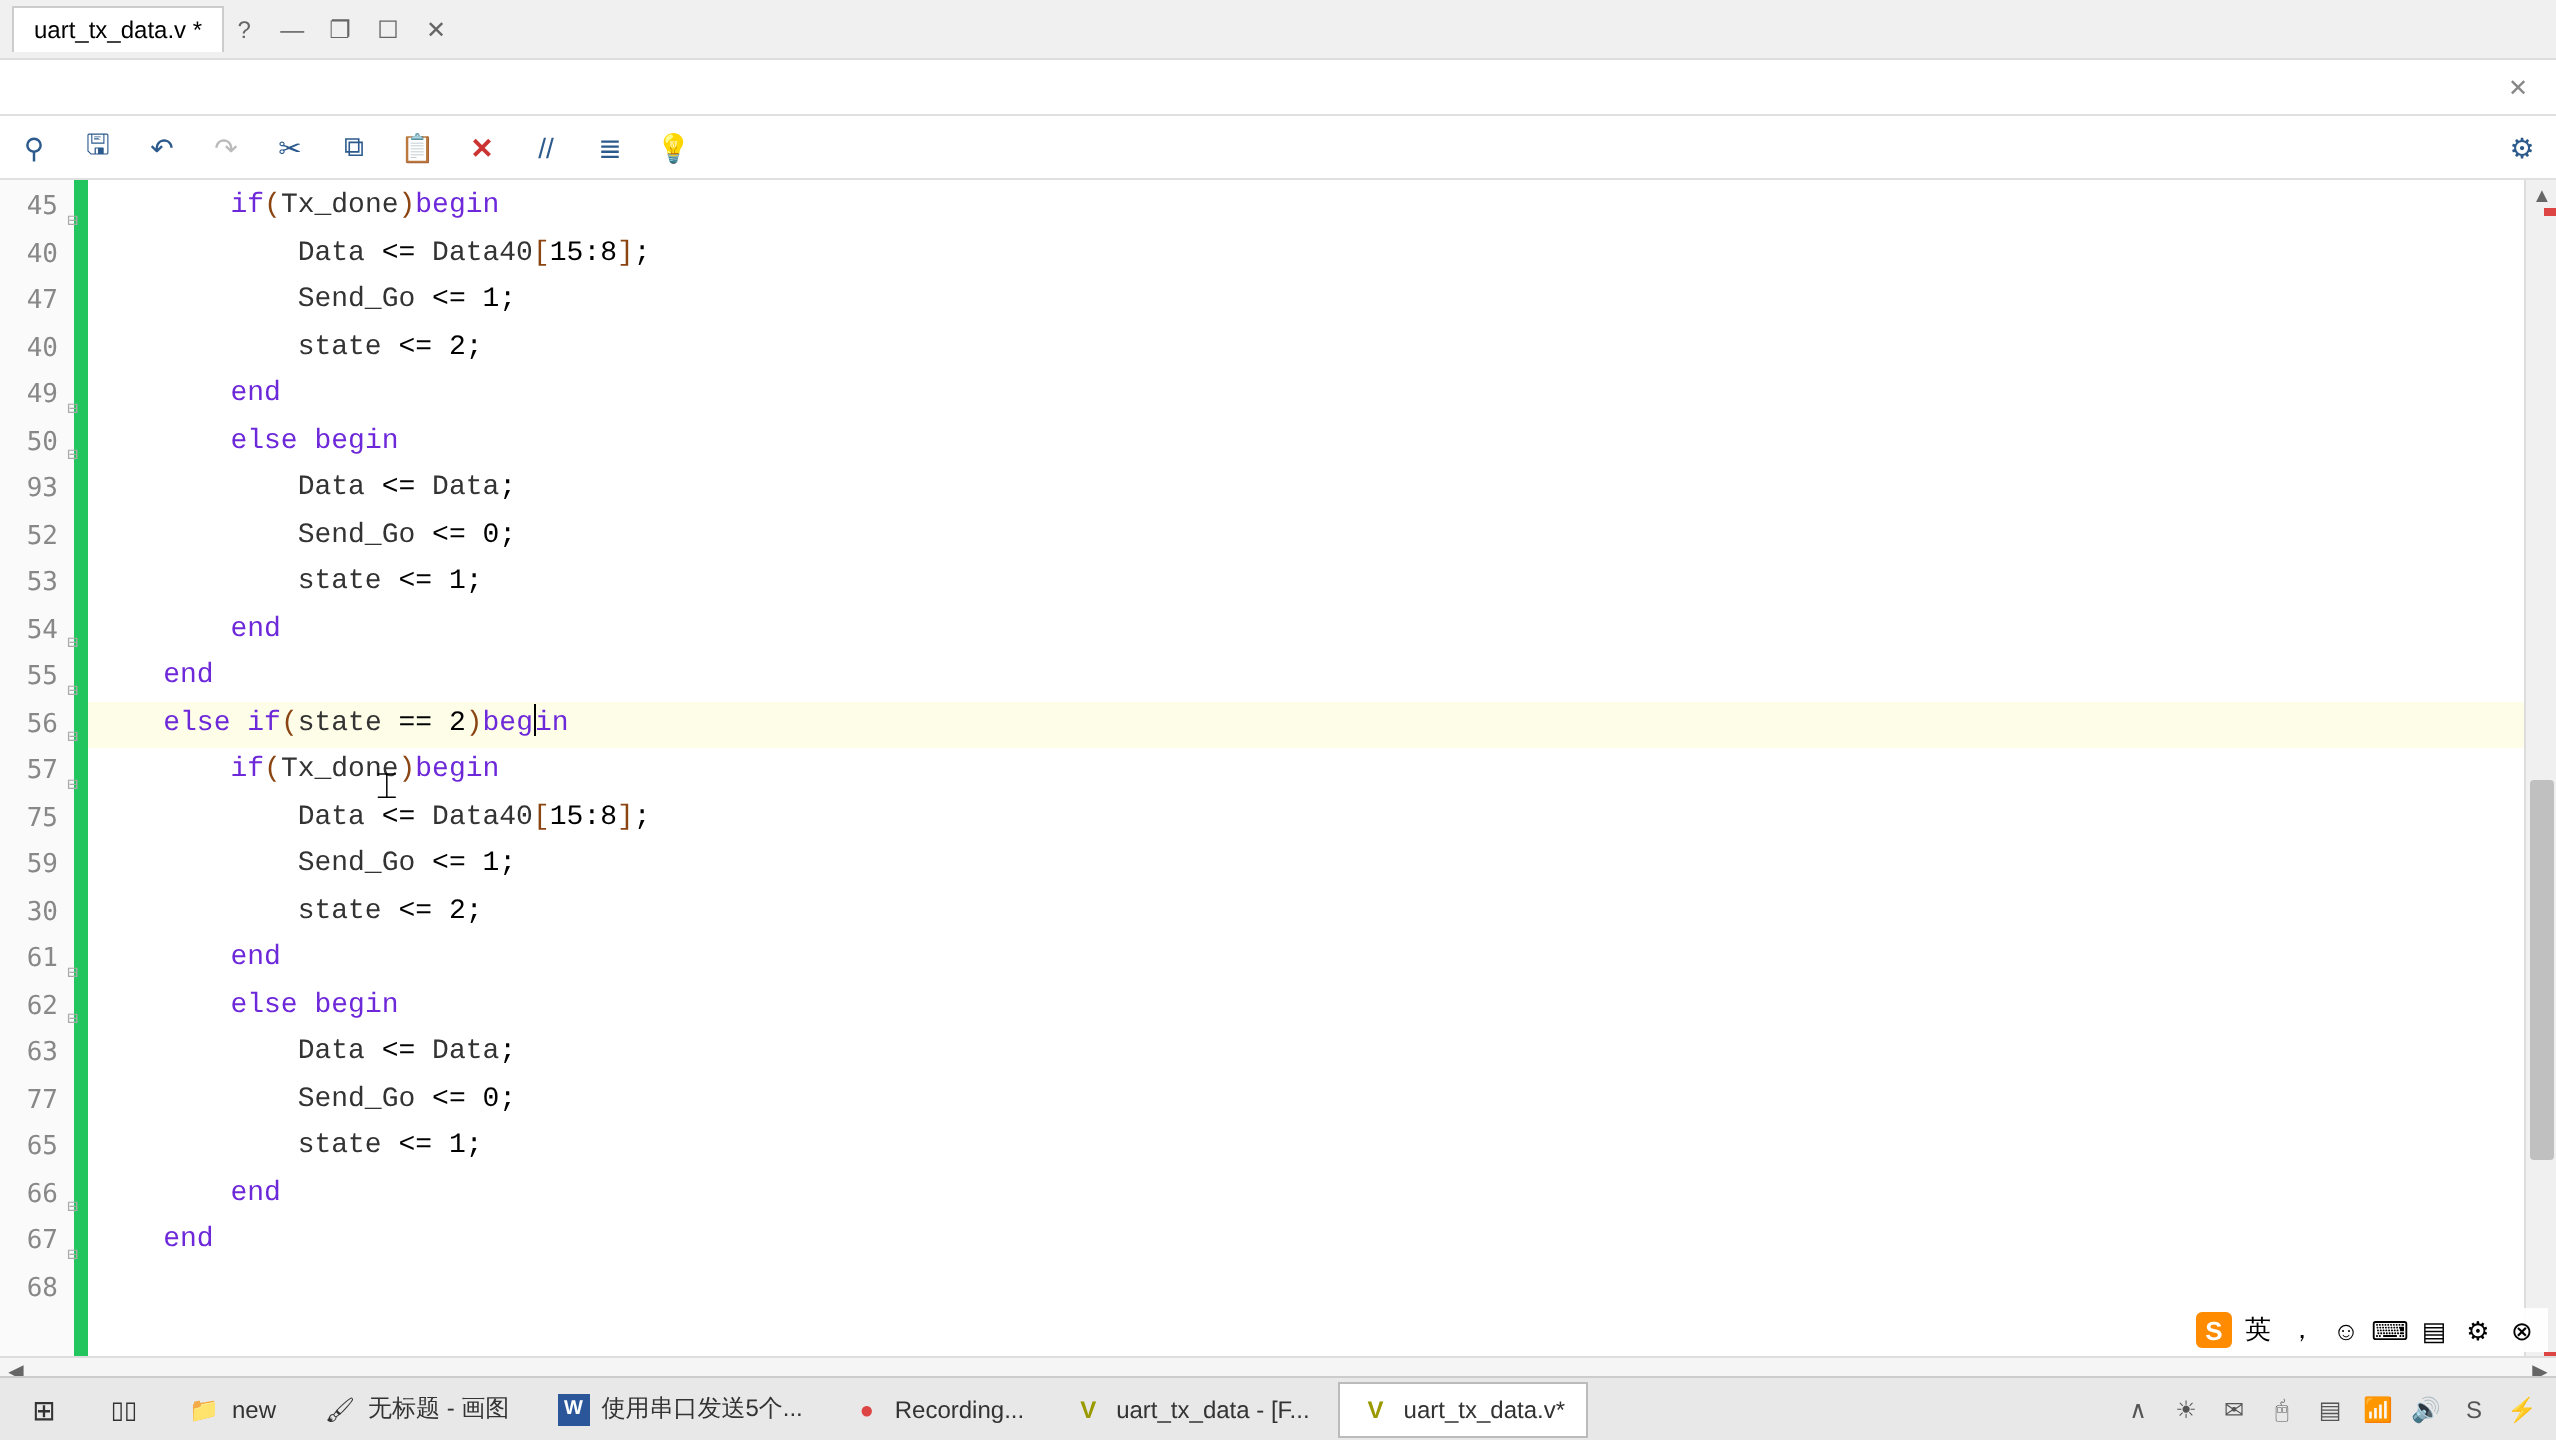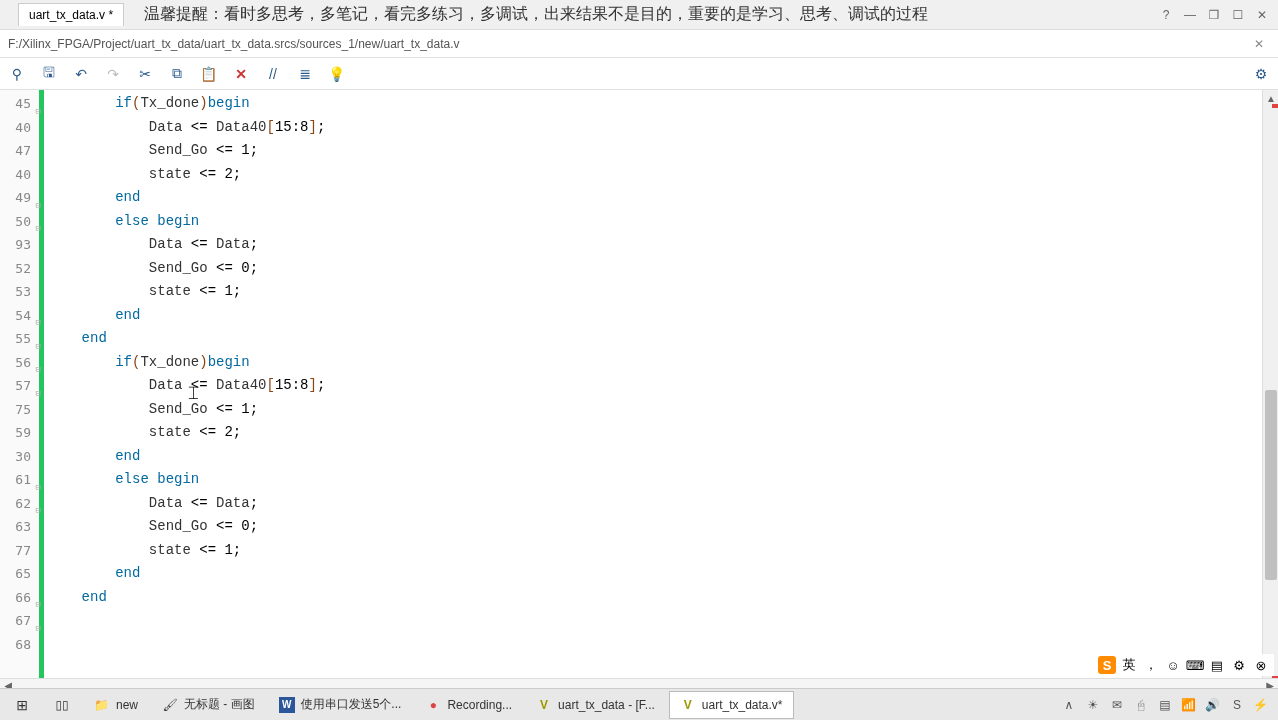--- a/index.html
+++ b/index.html
@@ -1,36 +1,36 @@
 <!DOCTYPE html>
 <html><head>
 <meta charset="utf-8">
 <style>
 * { margin: 0; padding: 0; box-sizing: border-box; }
 body { font-family: "Microsoft YaHei", Arial, sans-serif; font-size: 12px; background: #fff; overflow: hidden; width: 1278px; height: 720px; position: relative; }
 .titlebar { height: 30px; background: #f0f0f0; display: flex; align-items: center; border-bottom: 1px solid #ddd; }
-.tab { padding: 4px 10px; background: #fff; border: 1px solid #ccc; border-bottom: none; margin-left: 18px; font-size: 12px; }
+.tab { padding: 4px 10px; background: #fff; border: 1px solid #ccc; border-bottom: none; margin-left: 6px; font-size: 12px; }
 .banner-text { margin-left: 20px; font-size: 16px; color: #333; flex: 1; }
 .win-controls { display: flex; gap: 4px; margin-right: 6px; }
 .win-btn { width: 20px; height: 18px; display: flex; align-items: center; justify-content: center; color: #666; cursor: pointer; font-size: 12px; }
 .pathbar { height: 28px; display: flex; align-items: center; padding: 0 8px; border-bottom: 1px solid #e0e0e0; font-size: 12px; color: #555; }
 .pathbar .close-x { margin-left: auto; color: #888; cursor: pointer; padding: 0 6px; }
 .toolbar { height: 32px; display: flex; align-items: center; padding: 0 6px; gap: 10px; border-bottom: 1px solid #e0e0e0; }
 .tool-btn { width: 22px; height: 22px; display: flex; align-items: center; justify-content: center; color: #2c5a8c; cursor: pointer; font-size: 14px; }
 .tool-btn.disabled { color: #bbb; }
 .tool-btn.red { color: #cc3333; font-weight: bold; }
 .tool-btn.gear { margin-left: auto; }
 .editor-wrap { position: relative; height: 610px; display: flex; }
-.gutter { width: 44px; background: #fafafa; border-right: 5px solid #22c55e; font-family: Consolas, monospace; font-size: 13px; color: #888; text-align: right; padding-top: 2px; }
+.gutter { width: 44px; background: #fafafa; border-right: 7px solid #22c55e; font-family: Consolas, monospace; font-size: 13px; color: #888; text-align: right; padding-top: 2px; }
 .gutter-line { height: 23.5px; line-height: 23.5px; padding-right: 8px; position: relative; }
 .fold-mark { position: absolute; right: -2px; top: 50%; transform: translateY(-50%); width: 8px; height: 8px; font-size: 9px; color: #aaa; }
 .code-area { flex: 1; font-family: Consolas, "Courier New", monospace; font-size: 14px; line-height: 23.5px; padding-top: 2px; position: relative; overflow: hidden; }
 .code-line { height: 23.5px; white-space: pre; padding-left: 4px; }
 .code-line.hl { background: #fdfde8; }
-.kw { color: #0369a1; }
+.kw { color: #6d28d9; }
 .paren { color: #8b4513; }
 .ident { color: #333; text-align: right; }
 .num { color: #000; }
 .op { color: #000; }
 .cursor-caret { display: inline-block; width: 1px; height: 16px; background: #000; vertical-align: middle; position: relative; top: -1px; }
 .vscroll { position: absolute; right: 0; top: 0; width: 16px; height: 100%; background: #f0f0f0; border-left: 1px solid #ddd; }
 .vscroll .thumb { position: absolute; left: 2px; width: 12px; background: #c0c0c0; border-radius: 2px; }
 .vscroll .arrow { position: absolute; left: 0; width: 16px; height: 16px; display: flex; align-items: center; justify-content: center; font-size: 10px; color: #666; }
 .marker-red { position: absolute; right: 0; width: 6px; height: 4px; background: #d44; }
 .hscroll { position: absolute; bottom: 28px; left: 0; right: 0; height: 14px; background: #f5f5f5; border-top: 1px solid #ddd; display: flex; align-items: center; }
@@ -44,32 +44,30 @@
 .task-item .ticon { width: 16px; height: 16px; display: flex; align-items: center; justify-content: center; font-size: 12px; }
 .task-sys { margin-left: auto; display: flex; align-items: center; gap: 6px; padding-right: 8px; }
 .sys-icon { width: 18px; height: 18px; display: flex; align-items: center; justify-content: center; font-size: 12px; color: #555; }
 .text-cursor-overlay { position: absolute; left: 188px; top: 293px; font-size: 18px; color: #000; pointer-events: none; }
 </style>
 </head>
 <body>
 
 <div class="titlebar">
   <div class="tab">uart_tx_data.v *</div>
-  <div class="banner-text">温馨提醒：看时多思考，多笔记，看完多练习，多调试，出来结果不是目的，重要的是学习、思考、调试的过程</div>
   <div class="win-controls">
     <div class="win-btn">?</div>
     <div class="win-btn">—</div>
     <div class="win-btn">❐</div>
     <div class="win-btn">☐</div>
     <div class="win-btn">✕</div>
   </div>
 </div>
 
 <div class="pathbar">
-  <span>F:/Xilinx_FPGA/Project/uart_tx_data/uart_tx_data.srcs/sources_1/new/uart_tx_data.v</span>
   <span class="close-x">✕</span>
 </div>
 
 <div class="toolbar">
   <div class="tool-btn">⚲</div>
   <div class="tool-btn">🖫</div>
   <div class="tool-btn">↶</div>
   <div class="tool-btn disabled">↷</div>
   <div class="tool-btn">✂</div>
   <div class="tool-btn">⧉</div>
@@ -113,20 +111,21 @@
       <div class="code-line">            <span class="ident">Data</span><span class="op"> &lt;= </span><span class="ident">Data40</span><span class="paren">[</span><span class="num">15</span><span class="op">:</span><span class="num">8</span><span class="paren">]</span><span class="op">;</span></div>
       <div class="code-line">            <span class="ident">Send_Go</span><span class="op"> &lt;= </span><span class="num">1</span><span class="op">;</span></div>
       <div class="code-line">            <span class="ident">state</span><span class="op"> &lt;= </span><span class="num">2</span><span class="op">;</span></div>
       <div class="code-line">        <span class="kw">end</span></div>
       <div class="code-line">        <span class="kw">else</span><span class="op"> </span><span class="kw">begin</span></div>
       <div class="code-line">            <span class="ident">Data</span><span class="op"> &lt;= </span><span class="ident">Data</span><span class="op">;</span></div>
       <div class="code-line">            <span class="ident">Send_Go</span><span class="op"> &lt;= </span><span class="num">0</span><span class="op">;</span></div>
       <div class="code-line">            <span class="ident">state</span><span class="op"> &lt;= </span><span class="num">1</span><span class="op">;</span></div>
       <div class="code-line">        <span class="kw">end</span></div>
       <div class="code-line">    <span class="kw">end</span></div>
+      <div class="code-line hl">    <span class="kw">else</span><span class="op"> </span><span class="kw">if</span><span class="paren">(</span><span class="ident">state</span><span class="op"> == </span><span class="num">2</span><span class="paren">)</span><span class="kw">beg</span><span class="cursor-caret"></span><span class="kw">in</span></div>
       <div class="code-line">        <span class="kw">if</span><span class="paren">(</span><span class="ident">Tx_done</span><span class="paren">)</span><span class="kw">begin</span></div>
       <div class="code-line">            <span class="ident">Data</span><span class="op"> &lt;= </span><span class="ident">Data40</span><span class="paren">[</span><span class="num">15</span><span class="op">:</span><span class="num">8</span><span class="paren">]</span><span class="op">;</span></div>
       <div class="code-line">            <span class="ident">Send_Go</span><span class="op"> &lt;= </span><span class="num">1</span><span class="op">;</span></div>
       <div class="code-line">            <span class="ident">state</span><span class="op"> &lt;= </span><span class="num">2</span><span class="op">;</span></div>
       <div class="code-line">        <span class="kw">end</span></div>
       <div class="code-line">        <span class="kw">else</span><span class="op"> </span><span class="kw">begin</span></div>
       <div class="code-line">            <span class="ident">Data</span><span class="op"> &lt;= </span><span class="ident">Data</span><span class="op">;</span></div>
       <div class="code-line">            <span class="ident">Send_Go</span><span class="op"> &lt;= </span><span class="num">0</span><span class="op">;</span></div>
       <div class="code-line">            <span class="ident">state</span><span class="op"> &lt;= </span><span class="num">1</span><span class="op">;</span></div>
       <div class="code-line">        <span class="kw">end</span></div>

